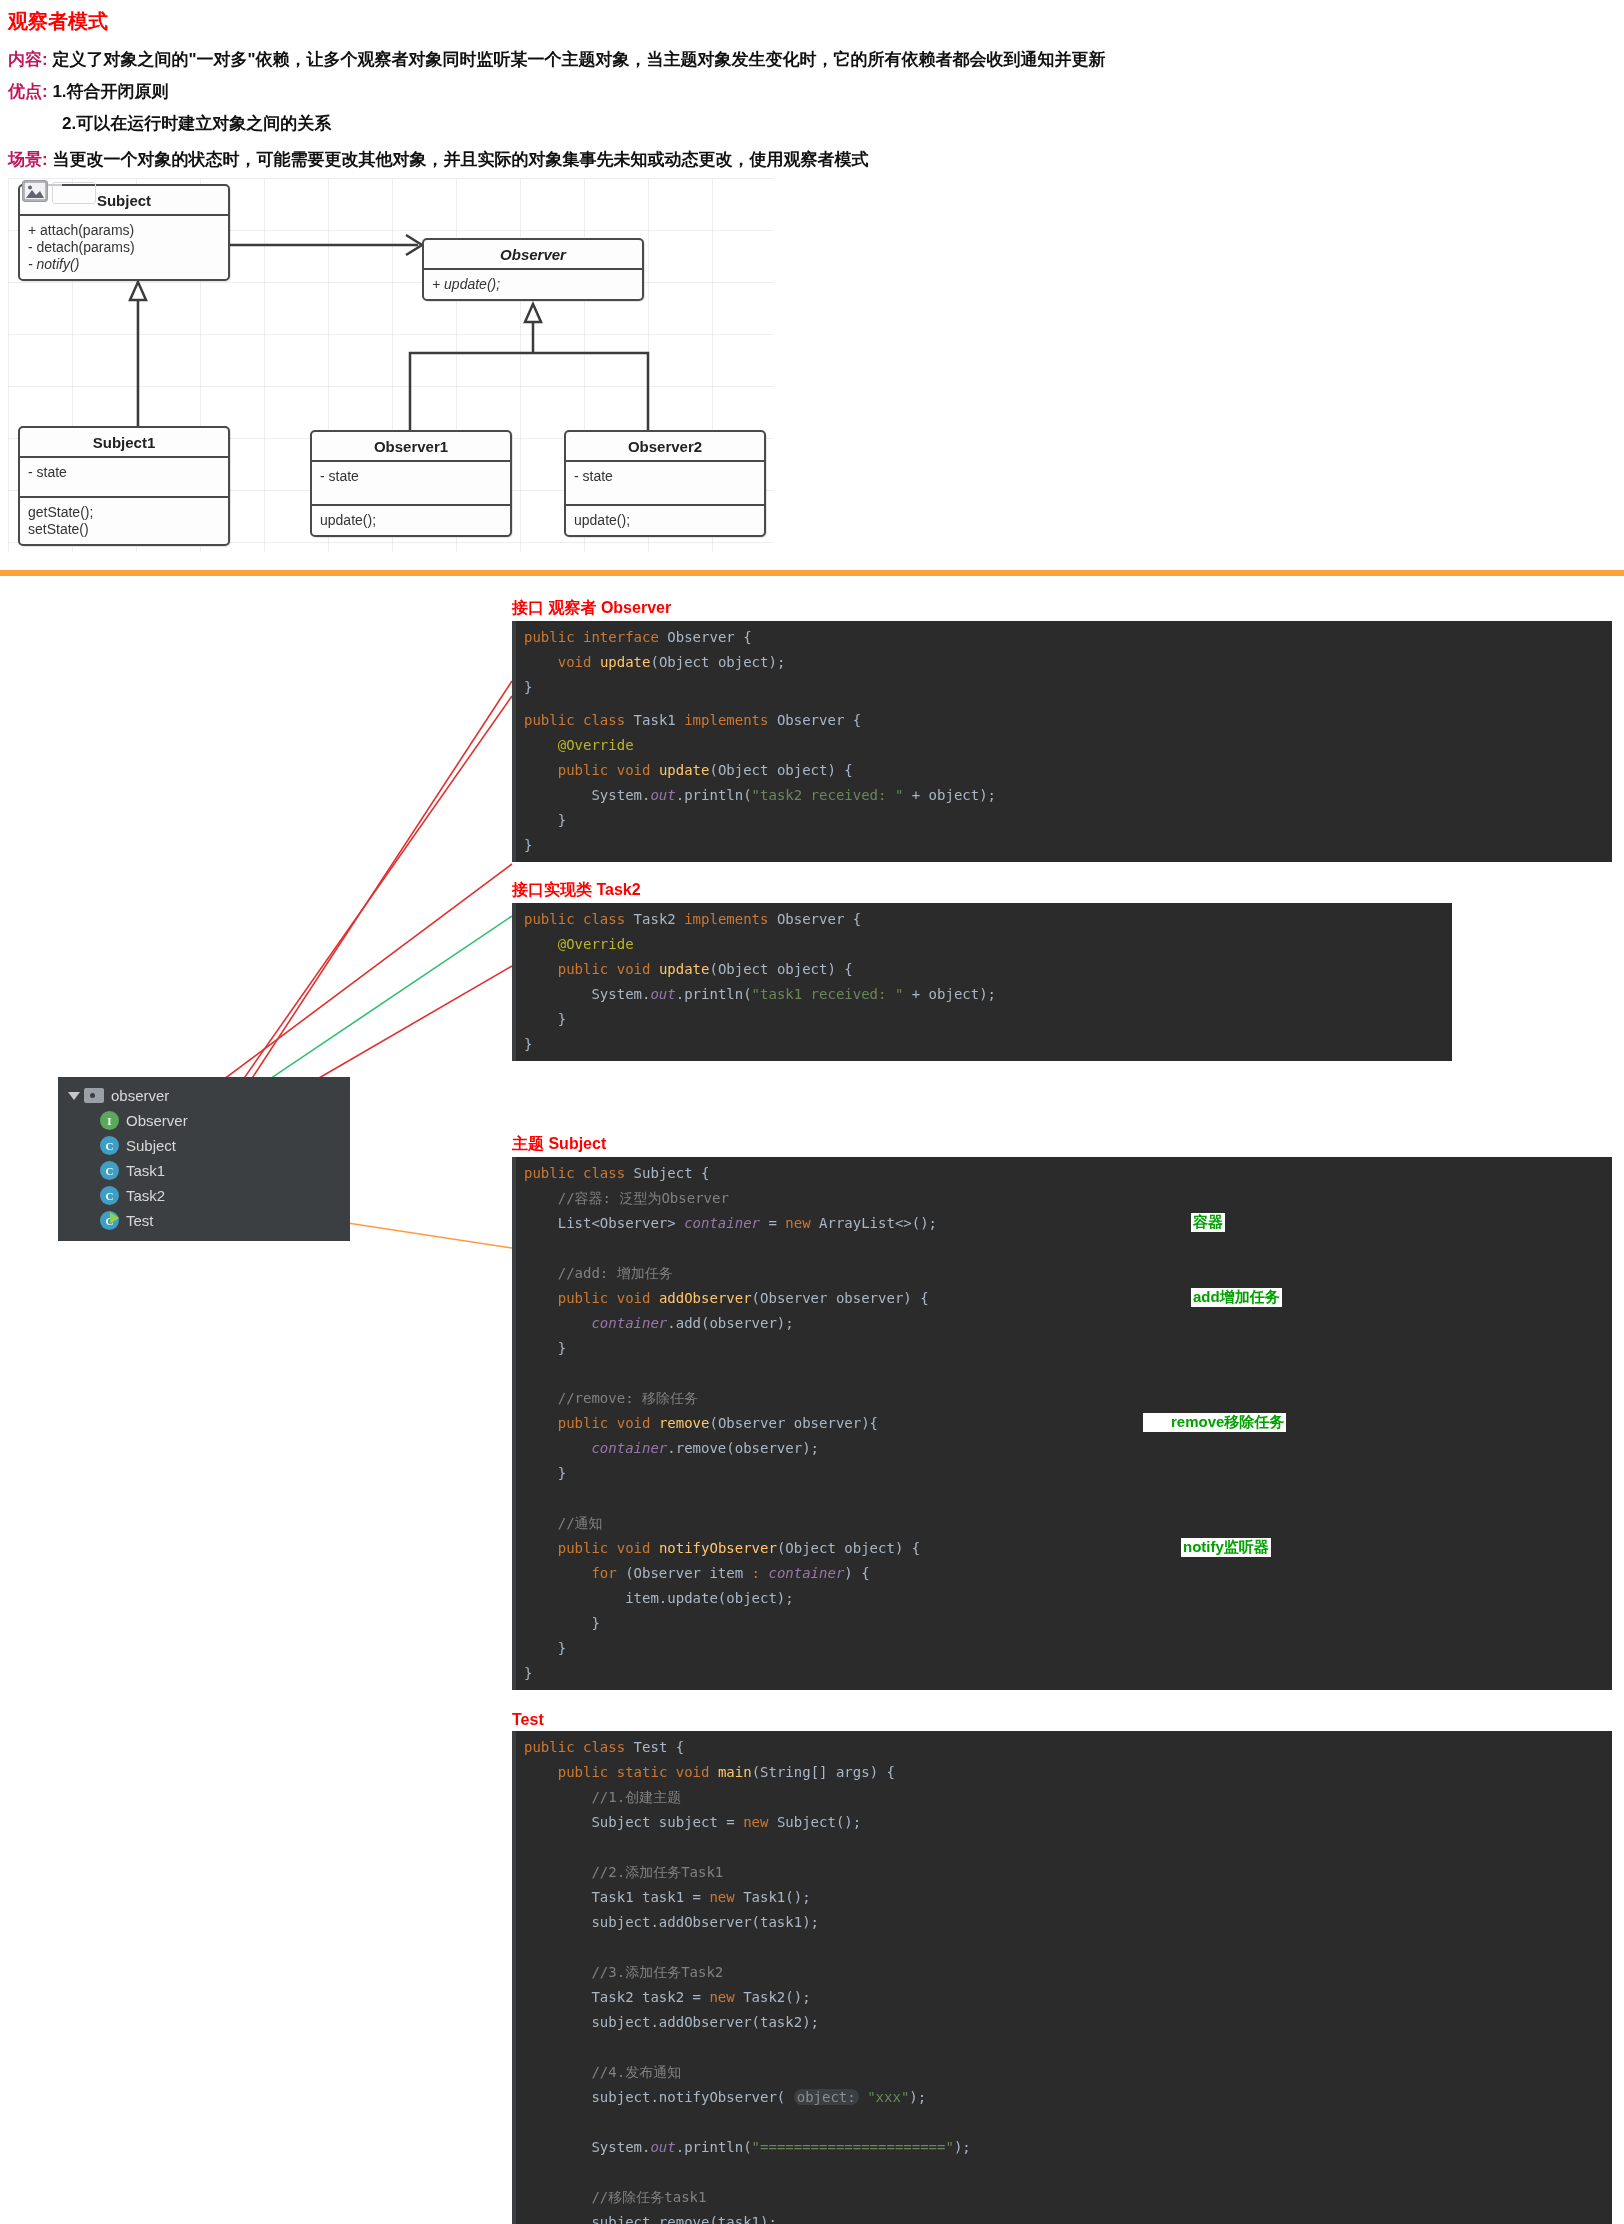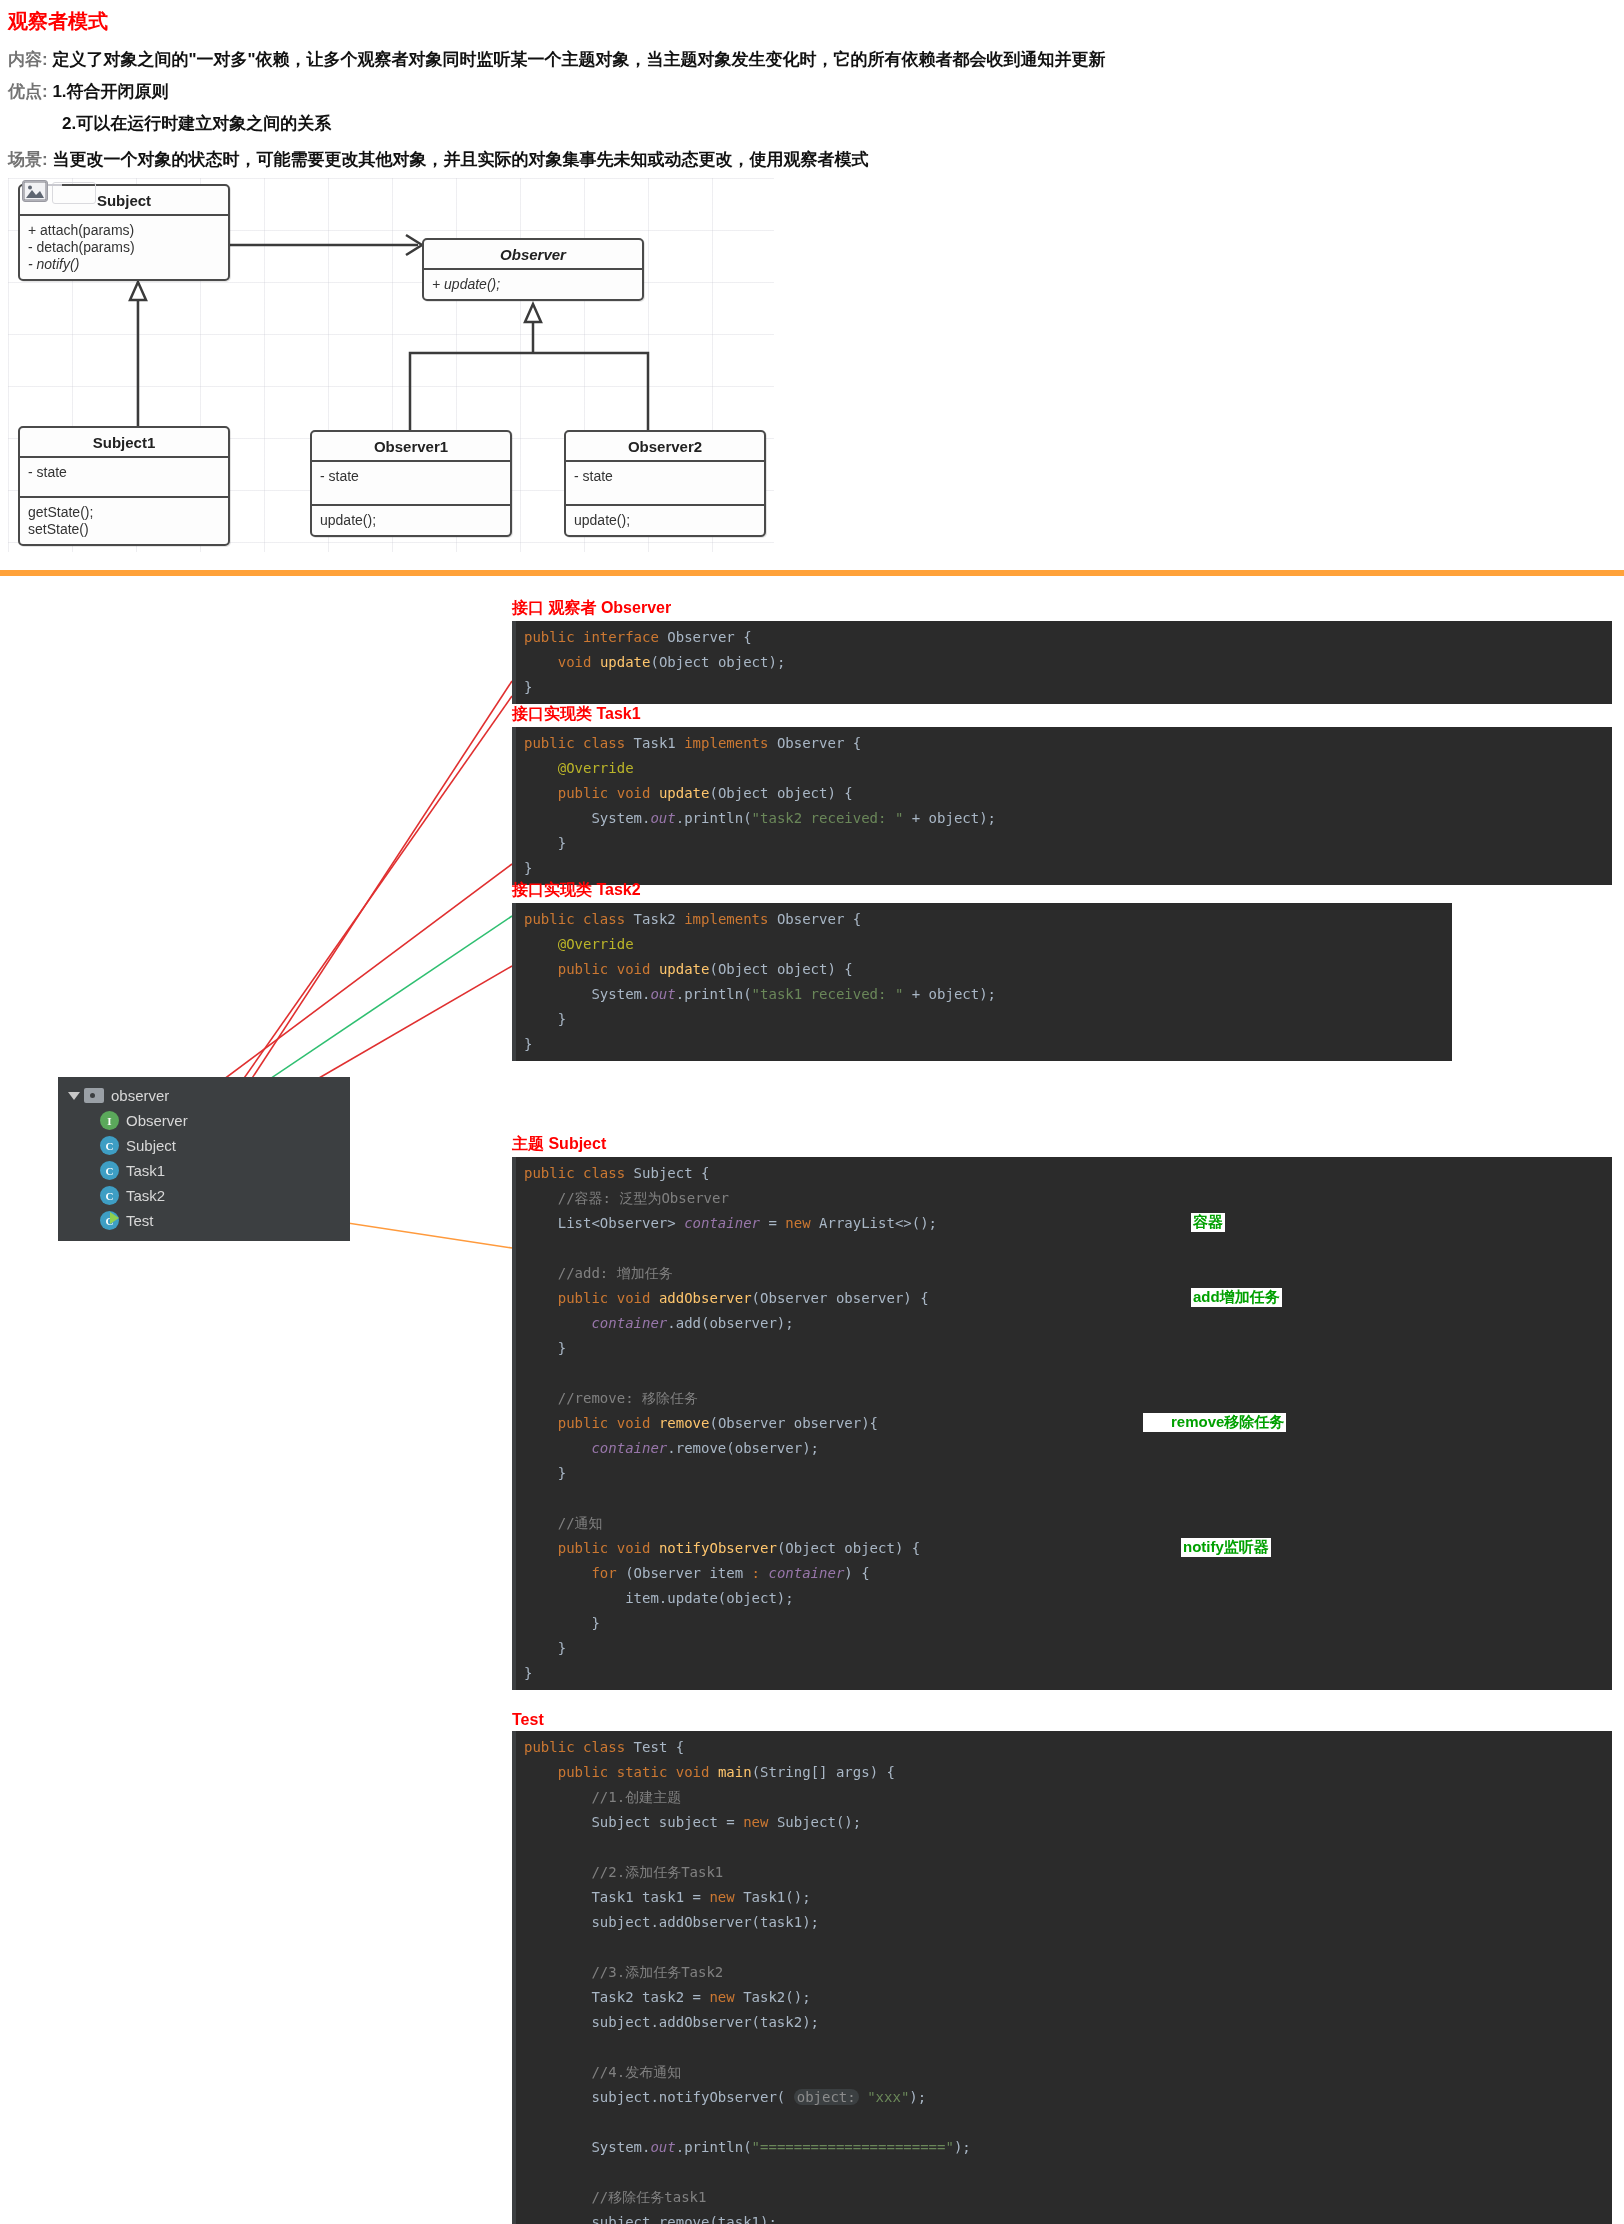--- a/index.html
+++ b/index.html
@@ -13,21 +13,21 @@
   }
 
   
   #notes { position:absolute; left:0; top:0; width:1624px; height:560px; }
   .note-title {
     position:absolute; left:8px; top:8px;
     color:#ff0000; font-weight:bold; font-size:20px;
     font-family:"Liberation Sans", sans-serif;
   }
   .note-row { position:absolute; font-size:17px; font-weight:bold; white-space:nowrap; }
-  .note-label { color:#737373; font-weight:bold; }
+  .note-label { color:#be185d; font-weight:bold; }
   .note-body { color:#111111; font-weight:bold; }
 
   
   #uml {
     position:absolute; left:8px; top:178px;
     width:766px; height:374px;
     background:#ffffff;
     overflow:hidden;
   }
   #uml .grid {
@@ -295,21 +295,20 @@
   </div>
 
   <div class="sec" style="left:512px; top:22px; width:1100px;">
     <div class="sec-title">接口  观察者  Observer</div>
     <pre class="code"><span class="kw">public </span><span class="kw">interface </span><span class="plain">Observer {</span>
 <span class="plain">    </span><span class="kw">void </span><span class="fn">update</span><span class="plain">(Object object);</span>
 <span class="plain">}</span></pre>
   </div>
 
   <div class="sec" style="left:512px; top:128px; width:1100px;">
-    <div class="sec-title">接口实现类  Task1</div>
     <pre class="code"><span class="kw">public </span><span class="kw">class </span><span class="plain">Task1 </span><span class="kw">implements </span><span class="plain">Observer {</span>
 <span class="plain">    </span><span class="ann">@Override</span>
 <span class="plain">    </span><span class="kw">public </span><span class="kw">void </span><span class="fn">update</span><span class="plain">(Object object) {</span>
 <span class="plain">        System.</span><span class="fld">out</span><span class="plain">.println(</span><span class="str">"task2 received: "</span><span class="plain"> + object);</span>
 <span class="plain">    }</span>
 <span class="plain">}</span></pre>
   </div>
 
   <div class="sec" style="left:512px; top:304px; width:940px;">
     <div class="sec-title">接口实现类  Task2</div>

